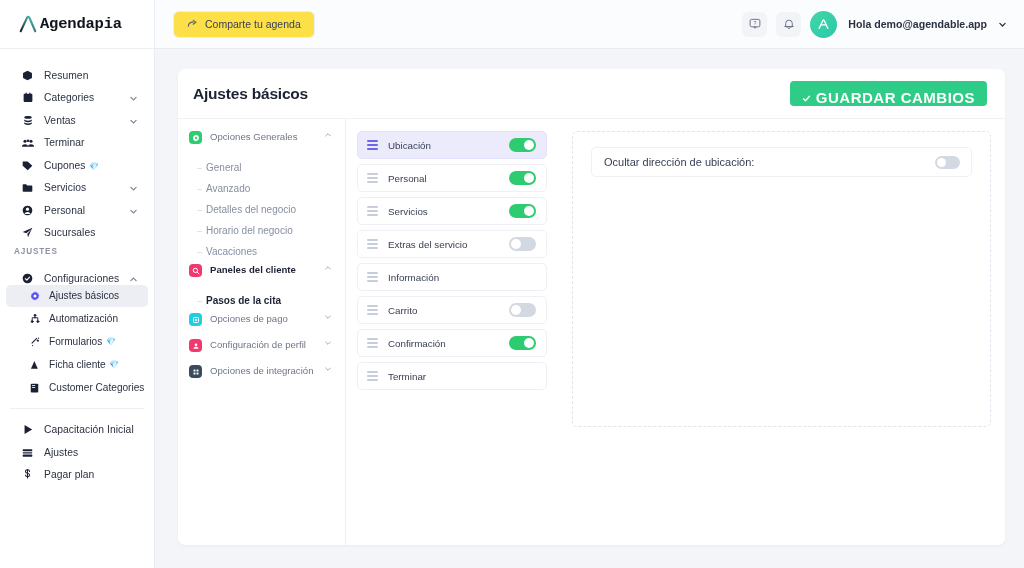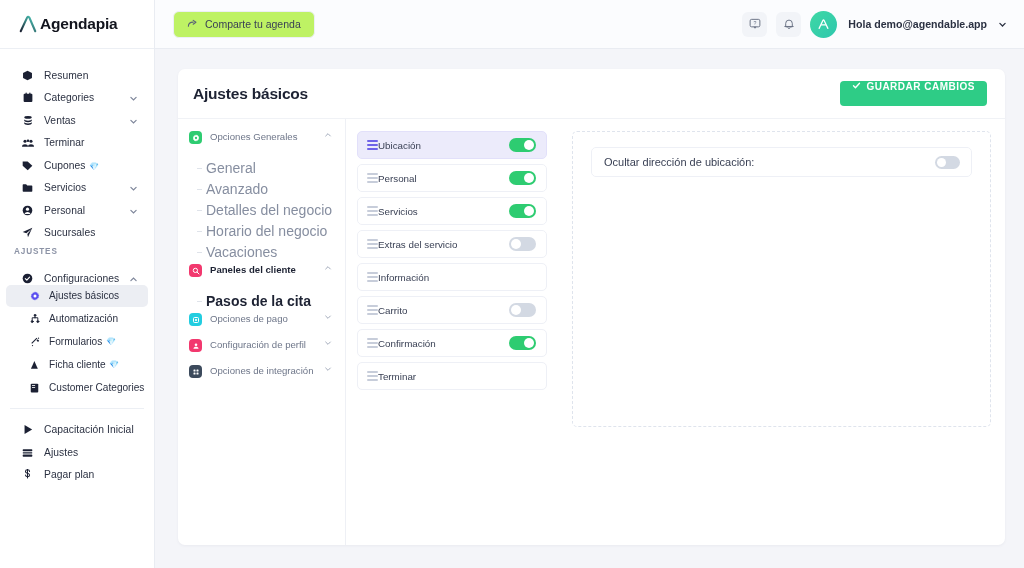--- a/index.html
+++ b/index.html
@@ -15,21 +15,21 @@
   
   .sidebar {
     width: 155px; height: 568px;
     background: #ffffff;
     border-right: 1px solid #e9ecf2;
     flex: 0 0 155px;
     display: flex; flex-direction: column;
   }
   .logo-wrap {
     height: 49px; display: flex; align-items: center;
-    padding-left: 17px; border-bottom: 1px solid #eceff4;
+    padding-left: 17px; border-bottom: 1px solid #eceff4; font-family: Liberation Mono, monospace;
   }
   .logo-mark { width: 22px; height: 20px; flex: 0 0 22px; }
   .logo-text {
     font-size: 15.5px; font-weight: 700; color: #12141d;
     letter-spacing: -.2px; margin-left: 1px;
   }
   .nav { padding-top: 9px; }
   .nav-item {
     display: flex; align-items: flex-end;
     height: 22.5px; padding: 0 10px 0 14px;
@@ -66,21 +66,21 @@
 
   
   .main { flex: 1; height: 568px; display: flex; flex-direction: column; min-width: 0; }
   .topbar {
     height: 49px; background: #fbfcfe; border-bottom: 1px solid #e9ecf2;
     display: flex; align-items: center; padding: 0 17px 0 18px; flex: 0 0 49px;
   }
   .share-btn {
     display: flex; align-items: center; gap: 7px;
     height: 27px; padding: 0 13px; border-radius: 6px;
-    background: #bef264; border: 1px solid #eceff5;
+    background: #fde047; border: 1px solid #eceff5;
     font-size: 10.5px; color: #3a4155; cursor: pointer; font-weight: 500;
   }
   .topbar-right { margin-left: auto; display: flex; align-items: center; gap: 9px; }
   .icon-btn {
     width: 25px; height: 25px; border-radius: 6px; background: #f2f4f8;
     display: flex; align-items: center; justify-content: center; cursor: pointer;
     color: #6a7governance; color: #6a7285;
   }
   .avatar {
     width: 27px; height: 27px; border-radius: 50%;
@@ -96,44 +96,44 @@
     background: #ffffff; border-radius: 7px; height: 100%;
     box-shadow: 0 1px 3px rgba(30,40,70,.05);
     display: flex; flex-direction: column; overflow: hidden;
   }
   .card-head {
     height: 50px; display: flex; align-items: center;
     padding: 0 18px 0 15px; border-bottom: 1px solid #f0f2f6; flex: 0 0 50px;
   }
   .page-title { font-size: 15.5px; font-weight: 700; color: #1d2233; letter-spacing: -.2px; }
   .save-btn {
-    margin-left: auto; display: flex; align-items: flex-start; gap: 5px;
+    margin-left: auto; display: flex; align-items: flex-end; gap: 5px;
     height: 25px; padding: 0 12px; border-radius: 4px; border: none;
-    background: #2ecc86; color: #fff; font-size: 10px; font-weight: 700;
+    background: #2ecc86; color: #fff; font-size: 15px; font-weight: 700;
     letter-spacing: .5px; cursor: pointer; font-family: inherit;
   }
   .card-body { flex: 1; display: flex; min-height: 0; }
 
   
   .set-nav { width: 168px; flex: 0 0 168px; border-right: 1px solid #eef0f5; padding: 12px 0 0 0; }
   .set-group {
     display: flex; height: 26px;
     padding: 0 13px 0 11px; cursor: pointer;
   }
   .badge {
     width: 13px; height: 13px; border-radius: 4px; flex: 0 0 13px;
     display: flex; align-items: center; justify-content: center; color: #fff;
   }
   .set-group .lbl { font-size: 9.6px; color: #6e7689; margin-left: 8px; white-space: nowrap; }
   .set-group.sel .lbl { color: #1d2233; font-weight: 700; }
   .set-group .chev { margin-left: auto; color: #a3abbb; display: flex; }
   .sub-wrap { padding-left: 19px; border-left: 0; margin-bottom: 2px; }
   .set-sub {
     display: flex; align-items: center; height: 21px;
-    font-size: 14px; color: #868ea0; cursor: pointer; position: relative;
+    font-size: 10px; color: #868ea0; cursor: pointer; position: relative;
     padding-left: 9px;
     text-align: right;
   }
   .set-sub::before {
     content: ""; position: absolute; left: 0; top: 50%;
     width: 5px; height: 1px; background: #dfe3ea;
   }
   .set-sub.sel { color: #1d2233; font-weight: 700; }
 
   
@@ -141,21 +141,21 @@
   .tog-row {
     display: flex; align-items: center;
     height: 28px; margin-bottom: 5px;
     border: 1px solid #eef0f6; border-radius: 5px;
     background: #fff; padding: 0 10px 0 9px; cursor: pointer;
   }
   .tog-row.active { background: #ecebfb; border-color: #e2e0fa; }
   .handle { display: flex; flex-direction: column; gap: 2.2px; flex: 0 0 11px; }
   .handle i { display: block; width: 11px; height: 1.6px; background: #c7cdda; border-radius: 1px; }
   .tog-row.active .handle i { background: #6f63e8; }
-  .tog-row .lbl { font-size: 9.8px; color: #3a4155; white-space: nowrap; }
+  .tog-row .lbl { font-size: 9.8px; color: #3a4155; margin-left: 10px; white-space: nowrap; }
   .switch {
     margin-left: auto; width: 27px; height: 14px; border-radius: 8px;
     background: #d3d9e3; position: relative; flex: 0 0 27px; cursor: pointer;
   }
   .switch.on { background: #2ecc71; }
   .switch::after {
     content: ""; position: absolute; top: 2px; left: 2px;
     width: 10px; height: 10px; border-radius: 50%; background: #fff;
     transition: left .15s;
   }

